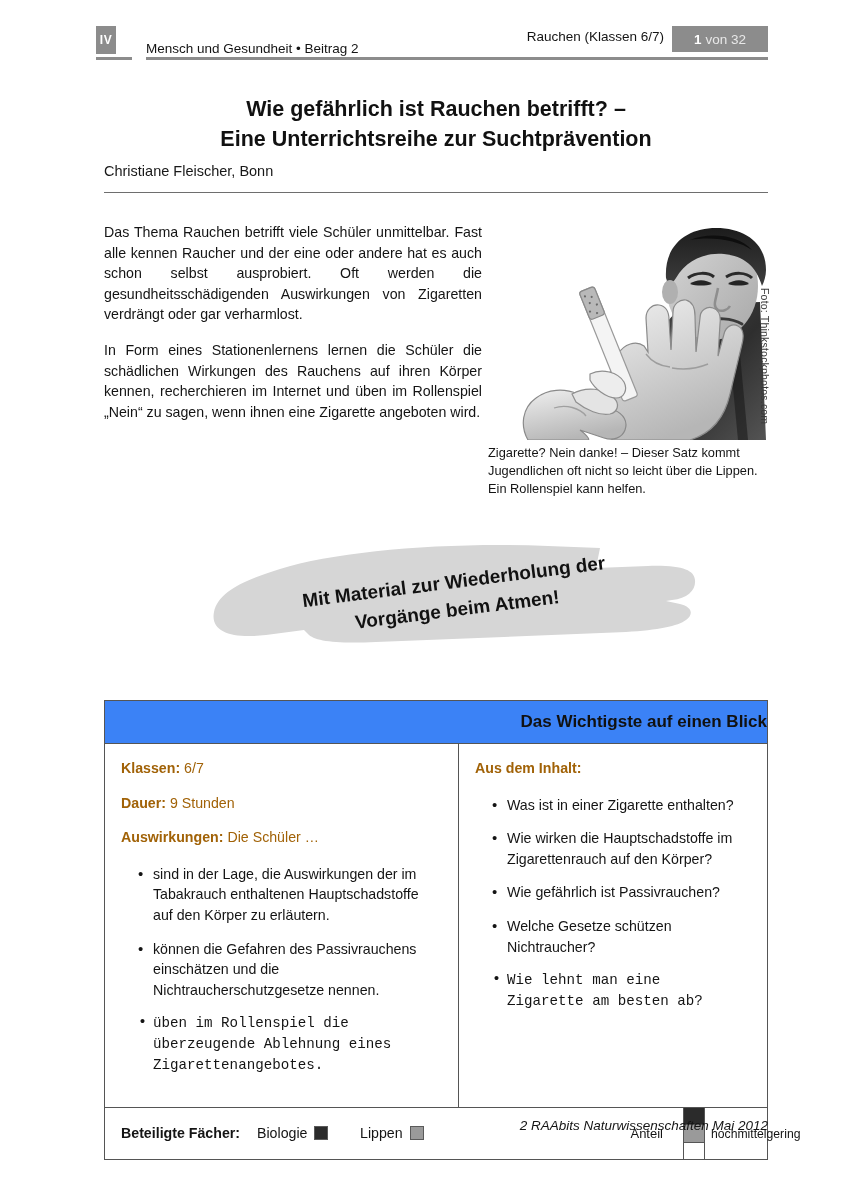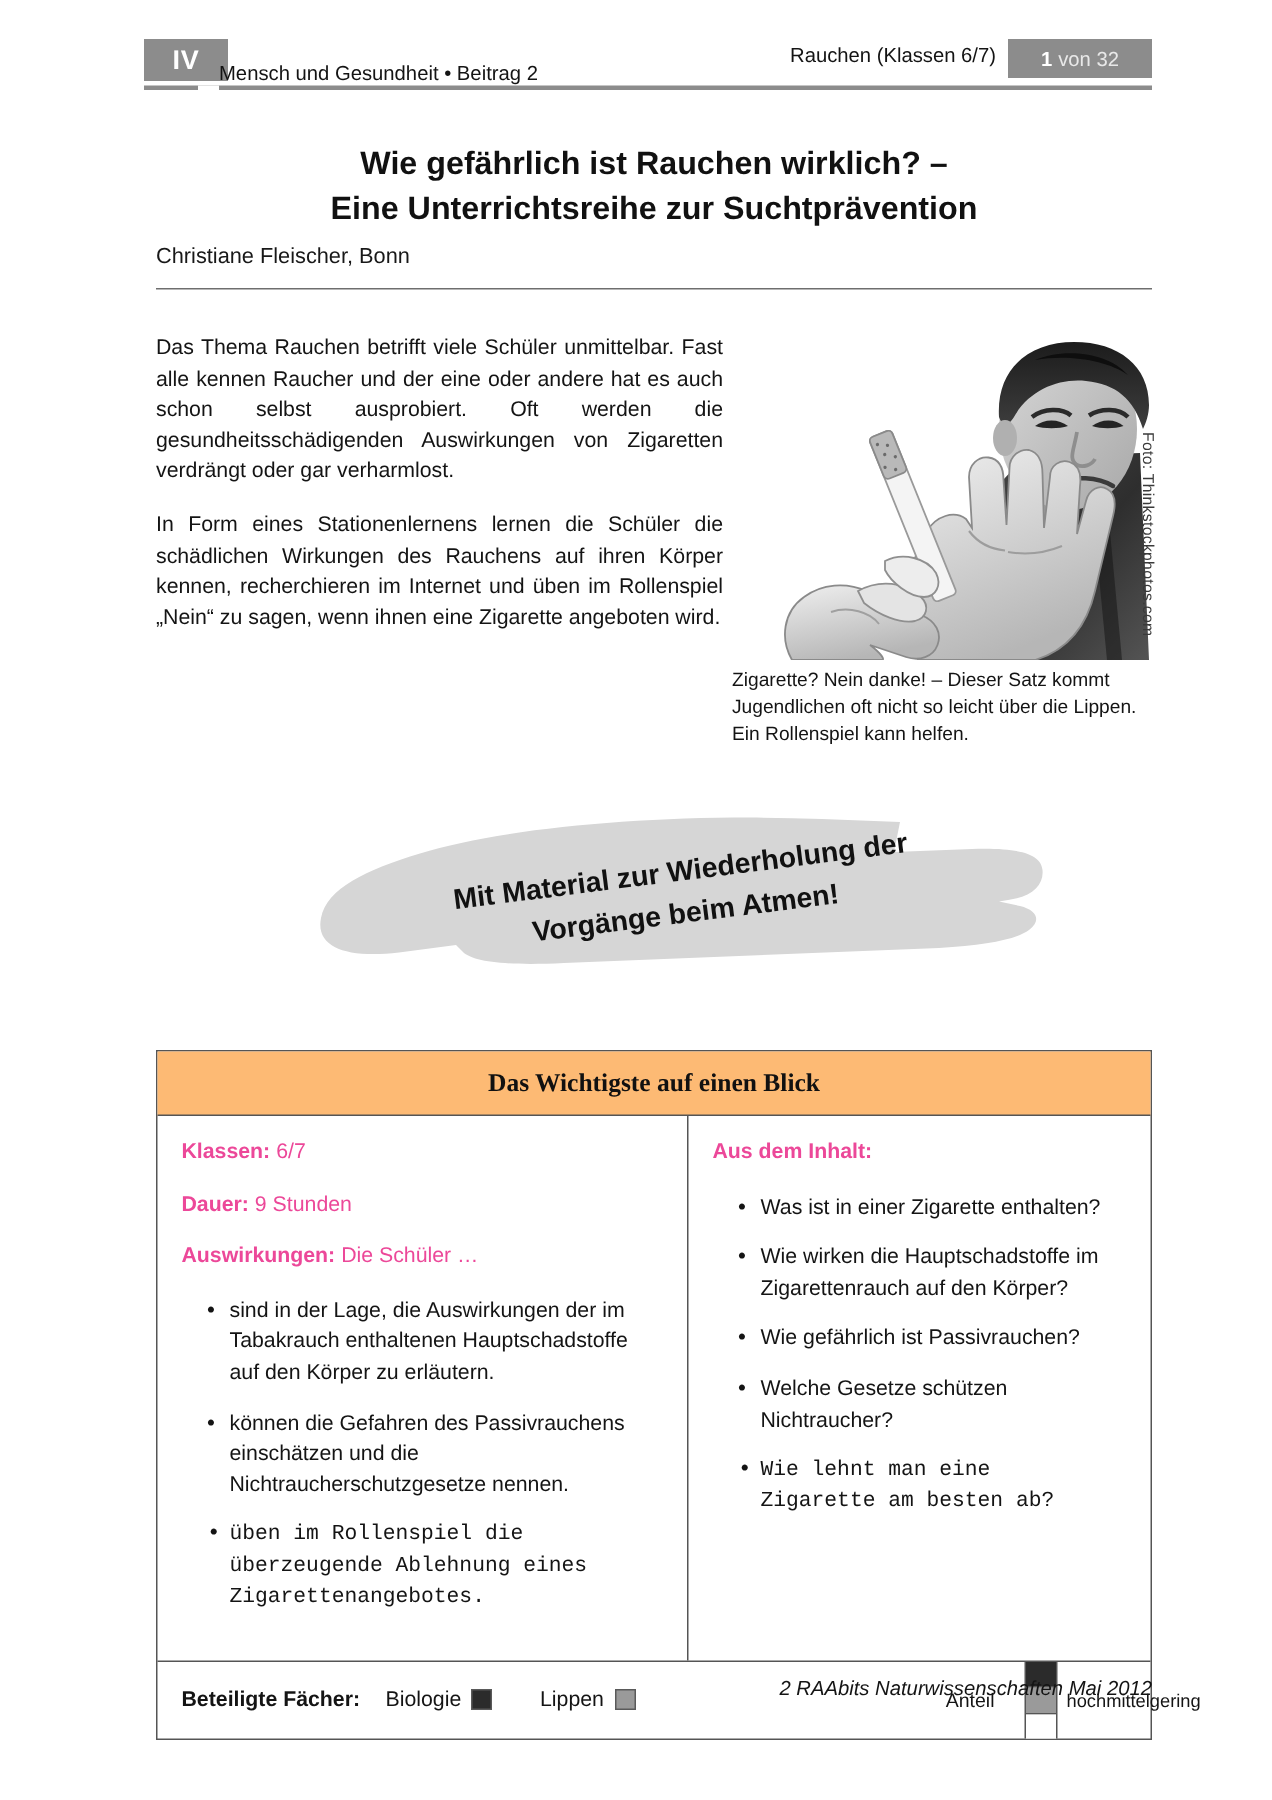--- a/index.html
+++ b/index.html
@@ -22,25 +22,25 @@
 
   
   .header {
     position: absolute;
     left: 96px; top: 26px;
     width: 672px; height: 36px;
   }
   .hdr-badge {
     position: absolute;
     left: 0; top: 0;
-    width: 56px; height: 28px;
+    width: 20px; height: 28px;
     background: #8c8c8c;
     color: #ffffff;
     font-weight: bold;
-    font-size: 18px;
+    font-size: 12px;
     display: flex;
     align-items: center;
     justify-content: center;
     letter-spacing: .5px;
   }
   .hdr-left {
     position: absolute;
     left: 50px; top: 3px;
     font-size: 13.5px;
     color: #141414;
@@ -177,47 +177,46 @@
 
   
   .infobox {
     position: absolute;
     left: 104px; top: 700px;
     width: 664px;
     border: 1.5px solid #555;
     background: #ffffff;
   }
   .ib-title {
-    background: #fdba74;
+    background: #3b82f6;
     border-bottom: 1.5px solid #555;
-    text-align: center;
+    text-align: right;
     font-size: 17px;
     font-weight: bold;
     padding: 11px 0 11px 0;
     color: #111;
-    font-family: Liberation Serif, serif;
   }
   .ib-cols {
     display: flex;
     align-items: stretch;
   }
   .ib-col-left {
     width: 354px;
     border-right: 1.5px solid #555;
     padding: 14px 16px 16px 16px;
   }
   .ib-col-right {
     flex: 1;
     padding: 14px 16px 16px 16px;
   }
   .ib-line {
     font-size: 14.2px;
     line-height: 1.45;
     margin-bottom: 14px;
-    color: #ec4899;
+    color: #a16207;
   }
   .ib-line b { font-weight: bold; }
   .ib-list {
     list-style: none;
     margin: 16px;
     padding: 0;
   }
   .ib-list li {
     position: relative;
     padding-left: 16px;
@@ -327,21 +326,21 @@
     <div class="hdr-badge">IV</div>
     <div class="hdr-left">Mensch und Gesundheit • Beitrag 2</div>
     <div class="hdr-right">Rauchen (Klassen 6/7)</div>
     <div class="hdr-pagebox">
       <span class="pnum">1</span>
       <span class="pof">von 32</span>
     </div>
   </div>
 
   <div class="title">
-    <div>Wie gefährlich ist Rauchen wirklich? –</div>
+    <div>Wie gefährlich ist Rauchen betrifft? –</div>
     <div>Eine Unterrichtsreihe zur Suchtprävention</div>
   </div>
   <div class="byline">Christiane Fleischer, Bonn</div>
   <div class="byline-rule"></div>
 
   <div class="intro">
     <p>Das Thema Rauchen betrifft viele Schüler unmittelbar. Fast alle kennen Raucher und der eine oder andere hat es auch schon selbst ausprobiert. Oft werden die gesundheitsschädigenden Auswirkungen von Zigaretten verdrängt oder gar verharmlost.</p>
     <p>In Form eines Stationenlernens lernen die Schüler die schädlichen Wirkungen des Rauchens auf ihren Körper kennen, recherchieren im Internet und üben im Rollenspiel „Nein“ zu sagen, wenn ihnen eine Zigarette angeboten wird.</p>
   </div>
 

